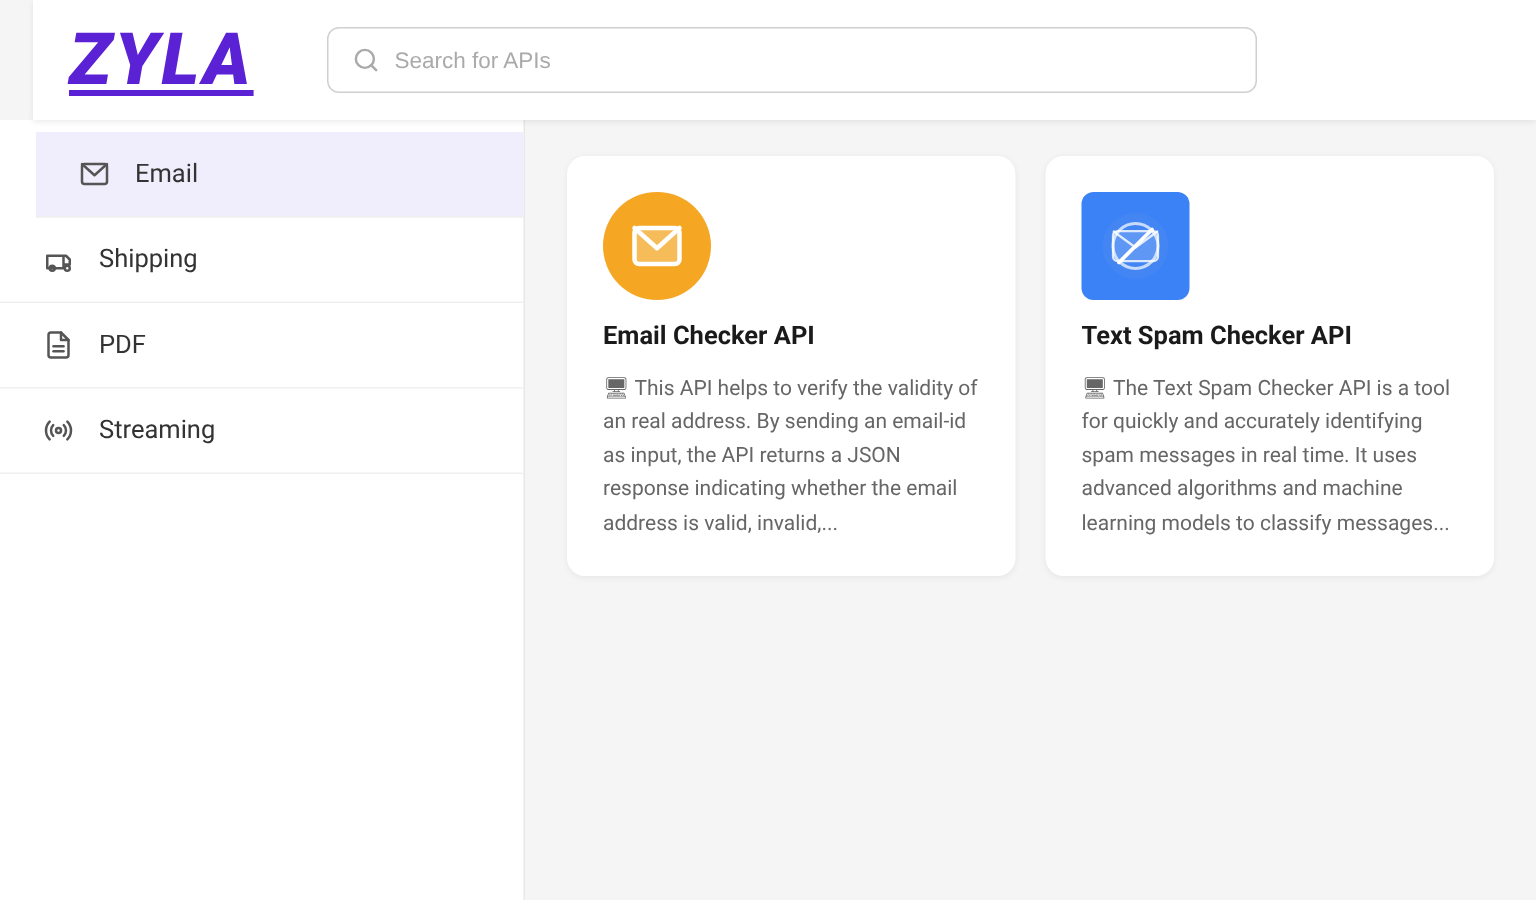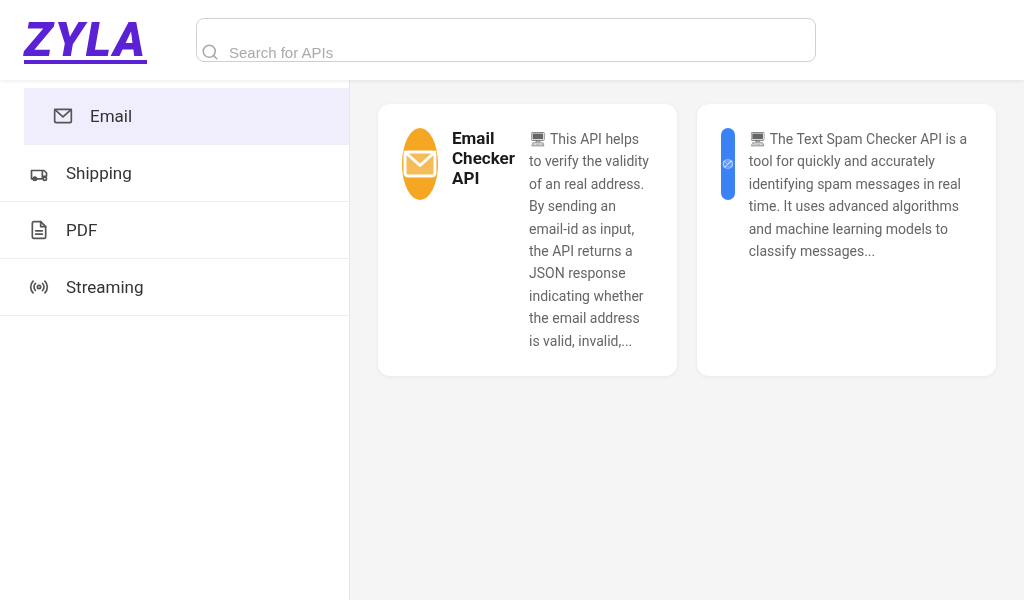--- a/index.html
+++ b/index.html
@@ -14,43 +14,44 @@
     .header {
       background: #fff;
       height: 80px;
       display: flex;
       align-items: center;
       padding: 0 24px;
       gap: 32px;
       box-shadow: 0 1px 4px rgba(0,0,0,0.08);
       position: relative;
       z-index: 10;
+      margin-left: 22px;
     }
 
     .logo {
       font-size: 48px;
       font-weight: 900;
       color: #5B21D4;
       letter-spacing: 2px;
       font-style: italic;
       line-height: 1;
       text-decoration: underline;
       text-decoration-color: #5B21D4;
       text-underline-offset: 4px;
       min-width: 140px;
     }
 
     .search-bar {
       flex: 1;
       max-width: 620px;
       display: flex;
-      align-items: flex-end;
+      align-items: center;
       border: 1.5px solid #d0d0d0;
       border-radius: 8px;
-      padding: 0 4px;
+      padding: 0 16px;
       height: 44px;
       background: #fff;
       gap: 10px;
     }
 
     .search-icon-svg {
       color: #aaa;
       flex-shrink: 0;
     }
 
@@ -126,21 +127,21 @@
       grid-template-columns: repeat(2, 1fr);
       gap: 20px;
     }
 
     .card {
       background: #fff;
       border-radius: 12px;
       padding: 24px;
       box-shadow: 0 1px 4px rgba(0,0,0,0.06);
       display: flex;
-      flex-direction: row;
+      flex-direction: column;
       gap: 14px;
     }
 
     .card-icon-wrapper {
       width: 72px;
       height: 72px;
       border-radius: 50%;
       display: flex;
       align-items: center;
       justify-content: center;
@@ -261,19 +262,20 @@
           <svg width="46" height="46" viewBox="0 0 46 46" fill="none">
 
             <circle cx="23" cy="23" r="22" fill="#5B8DEF" opacity="0.3"></circle>
             <rect x="8" y="13" width="30" height="20" rx="3" fill="rgba(255,255,255,0.15)" stroke="rgba(255,255,255,0.8)" stroke-width="1.5"></rect>
             <polyline points="8,13 23,24 38,13" stroke="rgba(255,255,255,0.8)" stroke-width="1.5" fill="none"></polyline>
 
             <line x1="34" y1="12" x2="12" y2="34" stroke="#fff" stroke-width="2.5" stroke-linecap="round"></line>
             <circle cx="23" cy="23" r="15" stroke="rgba(255,255,255,0.7)" stroke-width="2" fill="none"></circle>
           </svg>
         </div>
+        <div class="card-title">Text Spam Checker API</div>
         <div class="card-description">🖥 The Text Spam Checker API is a tool for quickly and accurately identifying spam messages in real time. It uses advanced algorithms and machine learning models to classify messages...</div>
       </div>
 
     </div>
   </main>
 
 </div>
 
 </body></html>

